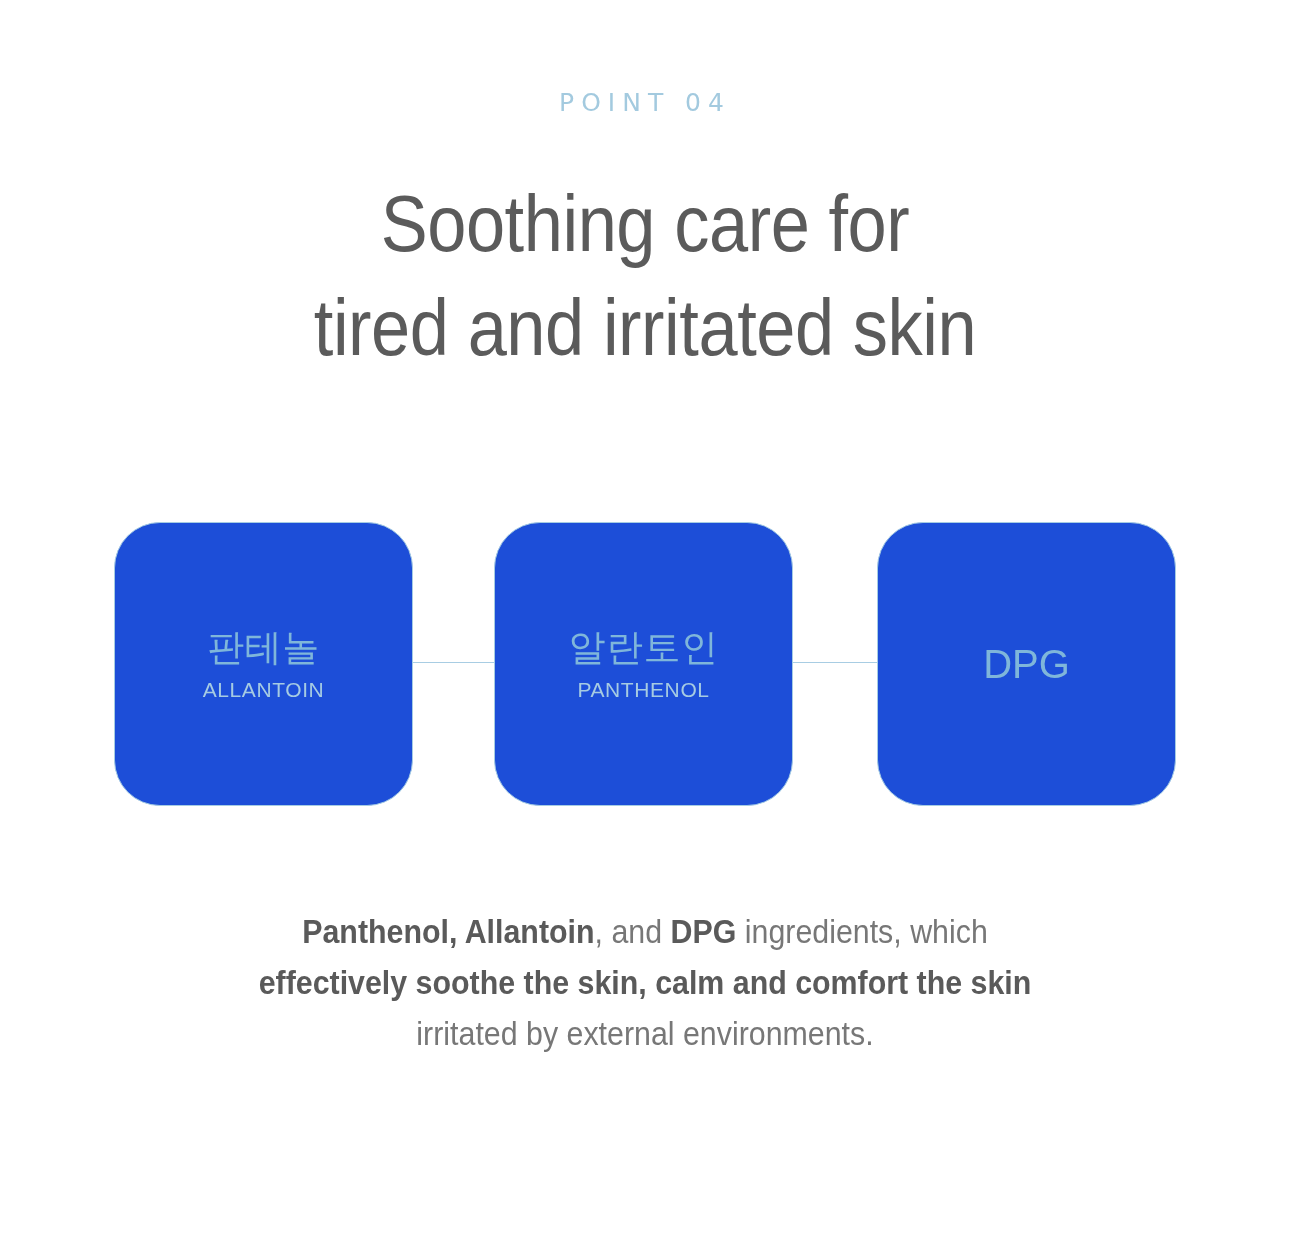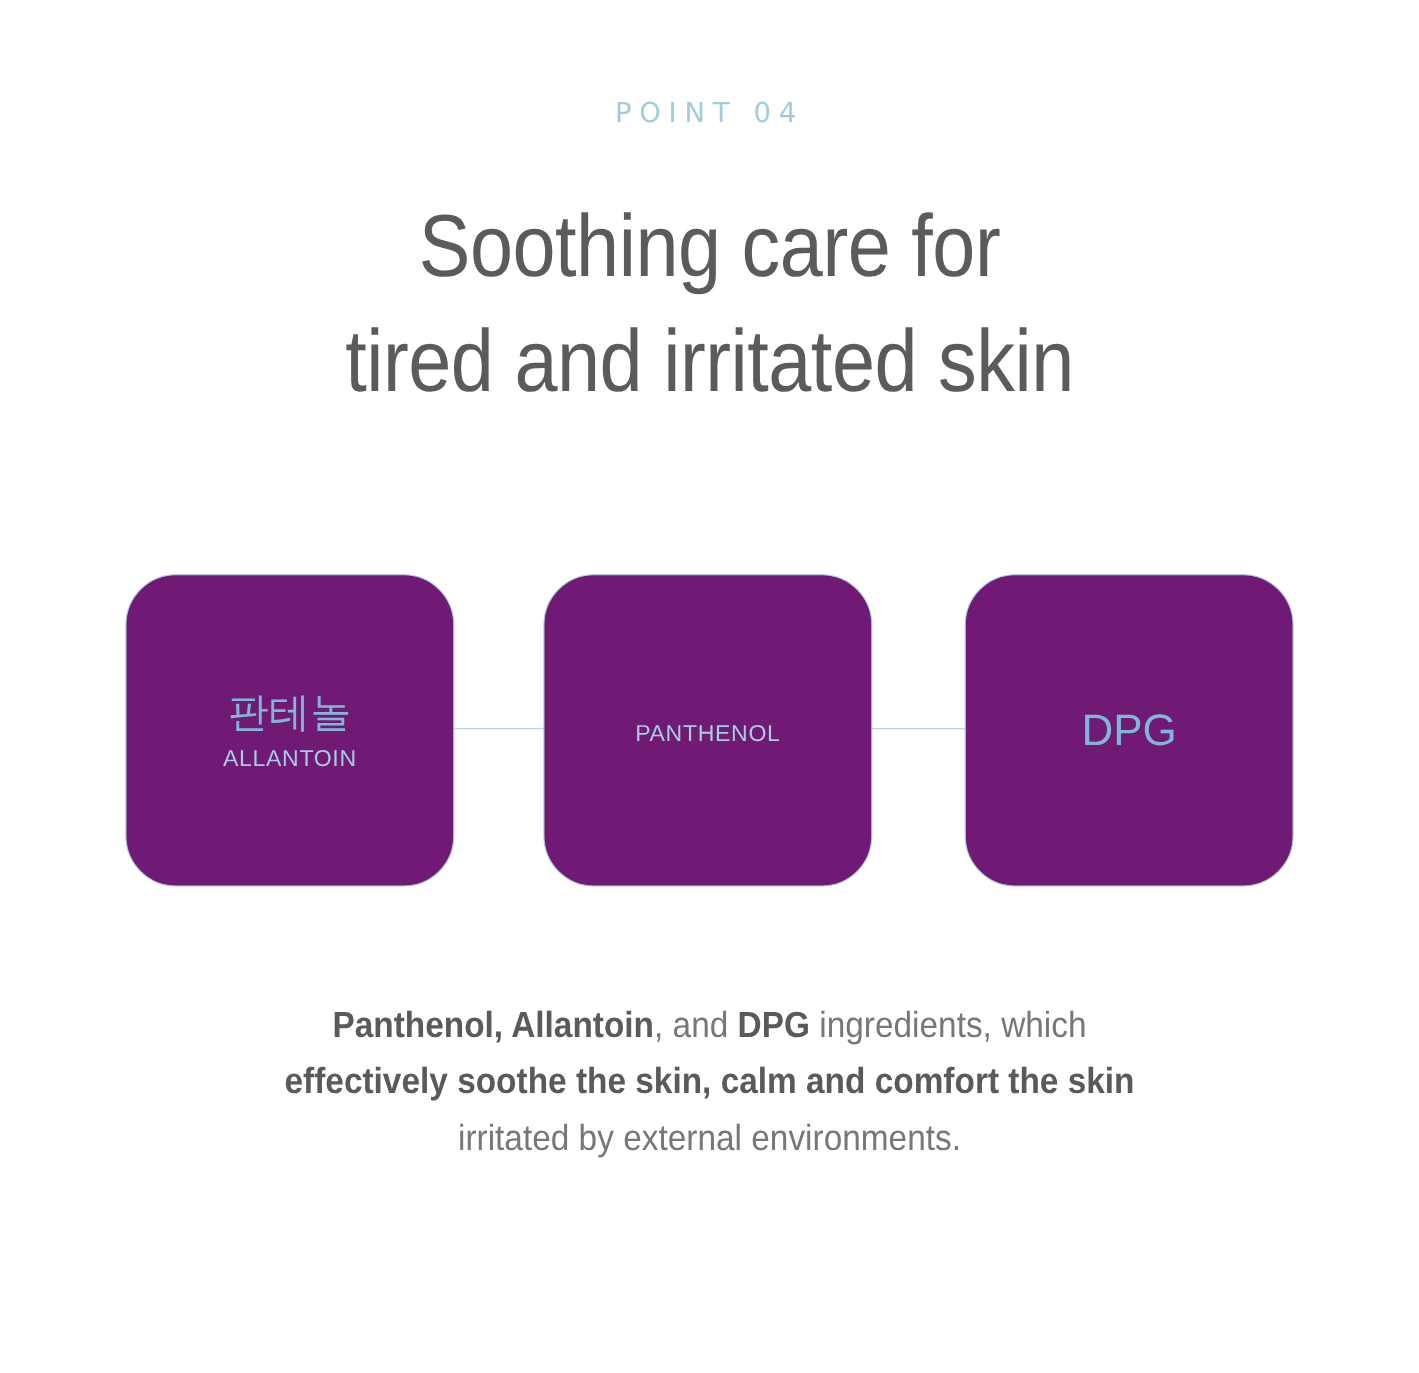--- a/index.html
+++ b/index.html
@@ -74,21 +74,21 @@
   .connector.c2 { left: 679px; width: 86px; }
 
   .ing-box {
     position: absolute;
     top: 0;
     width: 299px;
     height: 284px;
     box-sizing: border-box;
     border: 1.6px solid #a5cce3;
     border-radius: 46px;
-    background: #701a75;
+    background: #1d4ed8;
     display: flex;
     flex-direction: column;
     align-items: center;
     justify-content: center;
     text-align: center;
   }
   .ing-box.b1 { left: 0px; }
   .ing-box.b2 { left: 380px; }
   .ing-box.b3 { left: 763px; }
 
@@ -153,20 +153,21 @@
     <div class="connector c2"></div>
 
     <div class="ing-box b1">
       <div class="ing-title">판테놀</div>
       <div class="ing-sub">
         <span class="sub-line">ALLANTOIN</span>
       </div>
     </div>
 
     <div class="ing-box b2">
+      <div class="ing-title">알란토인</div>
       <div class="ing-sub">
         <span class="sub-line">PANTHENOL</span>
       </div>
     </div>
 
     <div class="ing-box b3">
       <div class="ing-title latin">DPG</div>
     </div>
 
   </div>

